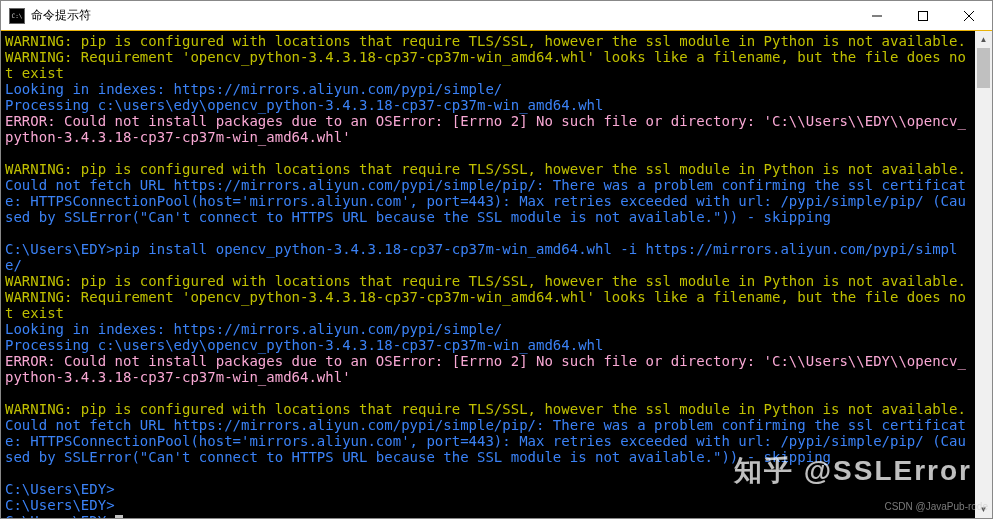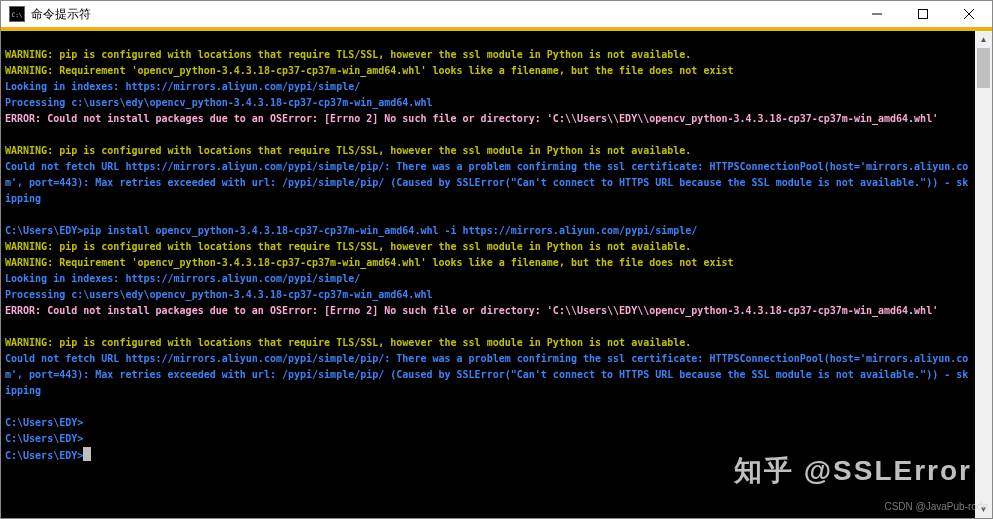--- a/index.html
+++ b/index.html
@@ -9,21 +9,21 @@
       width: 993px;
       height: 519px;
       overflow: hidden;
       border: 1px solid #888;
     }
     .titlebar {
       height: 30px;
       background: #fff;
       display: flex;
       align-items: center;
-      border-bottom: 4px solid #eab308;
+      border-bottom: 1px solid #eab308;
     }
     .title-icon {
       width: 16px;
       height: 16px;
       margin-left: 8px;
       background: #000;
       border: 1px solid #666;
       position: relative;
       display: inline-flex;
       align-items: center;
@@ -56,28 +56,27 @@
     }
     .terminal-wrap {
       position: relative;
       height: calc(100% - 30px);
       background: #000;
       overflow: hidden;
     }
     .terminal {
       width: calc(100% - 17px);
       height: 100%;
-      padding: 16px 4px;
+      padding: 2px 4px;
       font-family: "NSimSun", "SimSun", "Consolas", monospace;
-      font-size: 10px;
+      font-size: 14px;
       line-height: 16px;
       white-space: pre-wrap;
       word-break: break-all;
       color: #c0c0c0;
-      font-weight: bold;
     }
     .scrollbar {
       position: absolute;
       right: 0;
       top: 0;
       width: 17px;
       height: 100%;
       background: #f0f0f0;
       display: flex;
       flex-direction: column;

